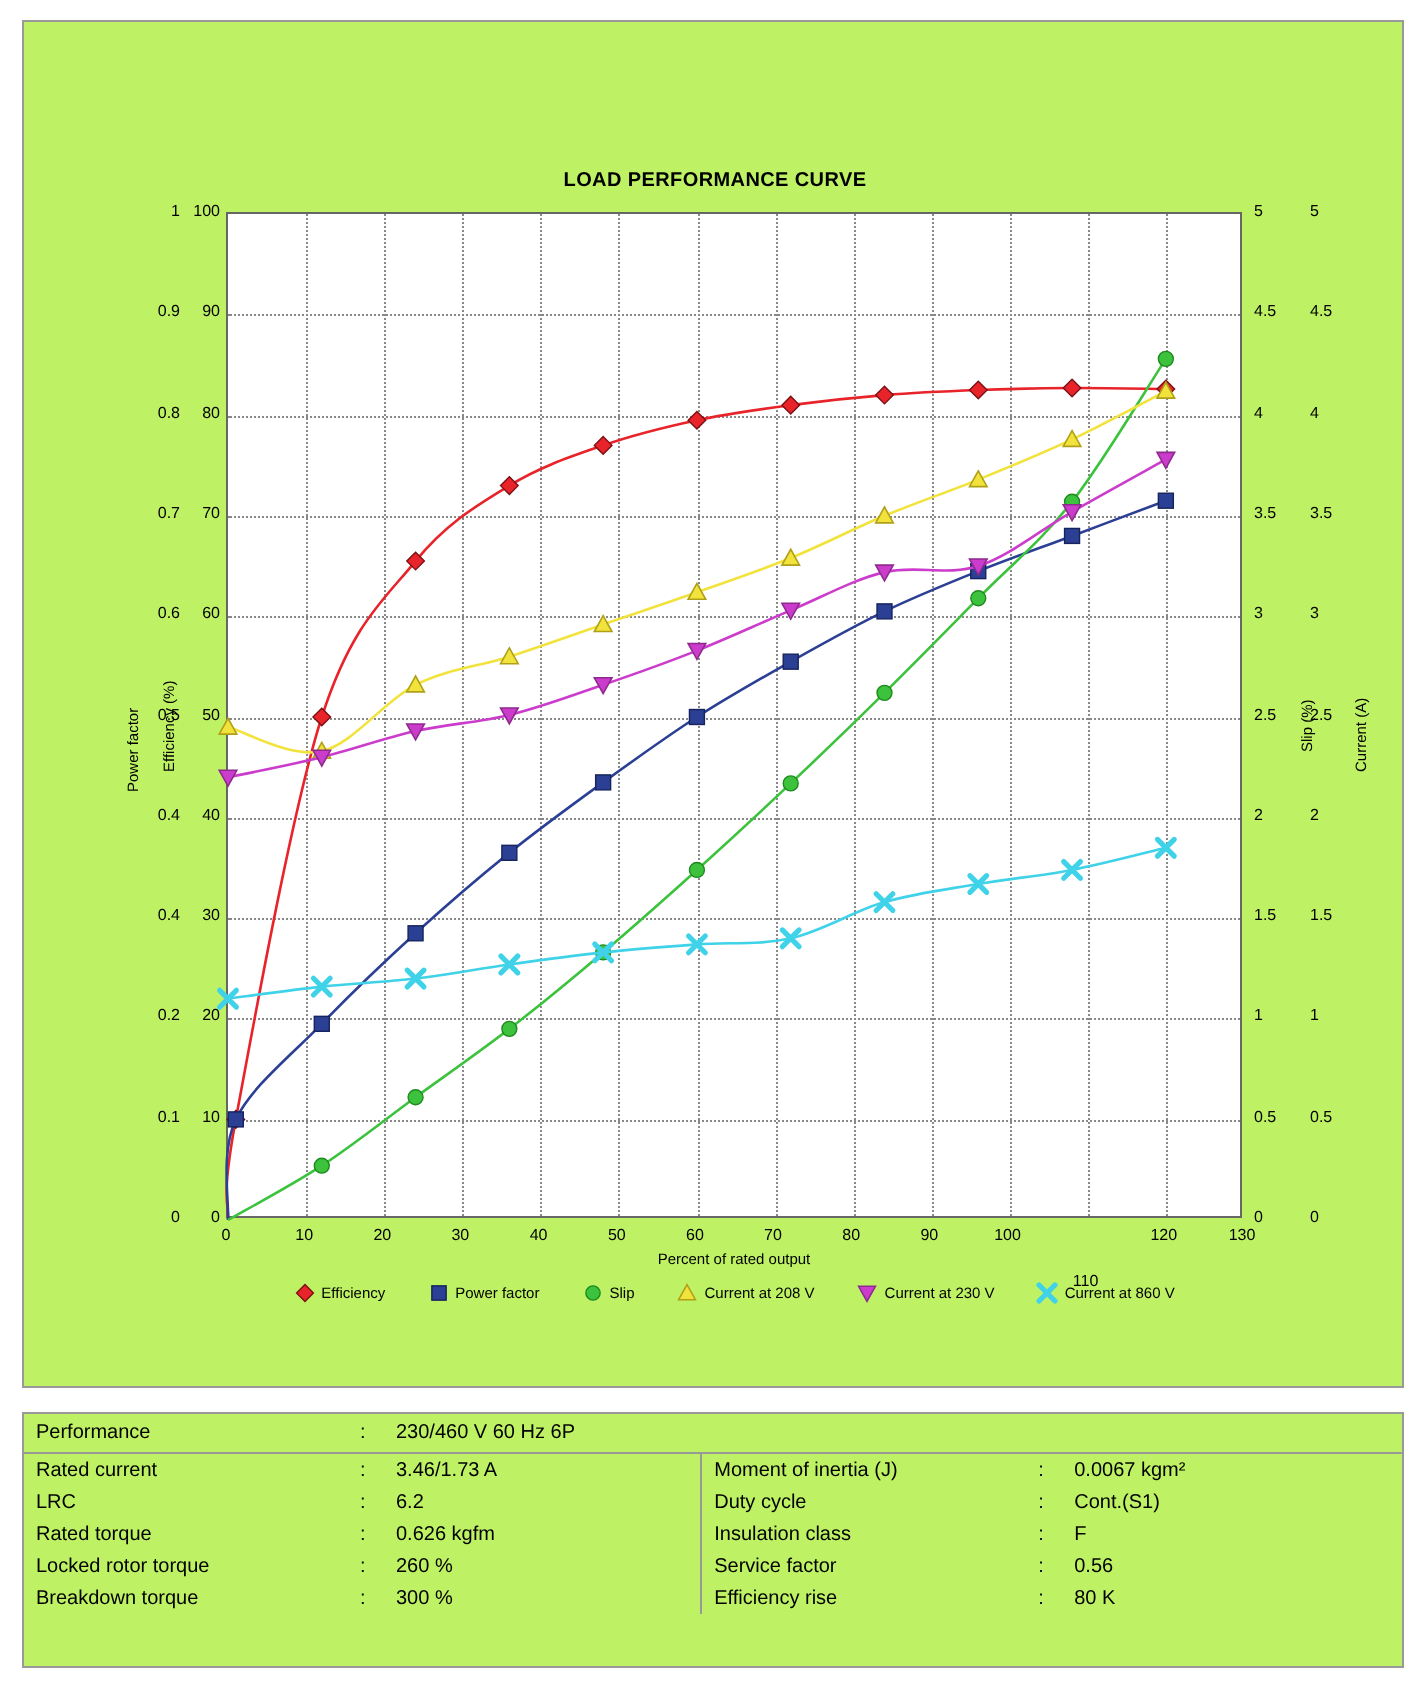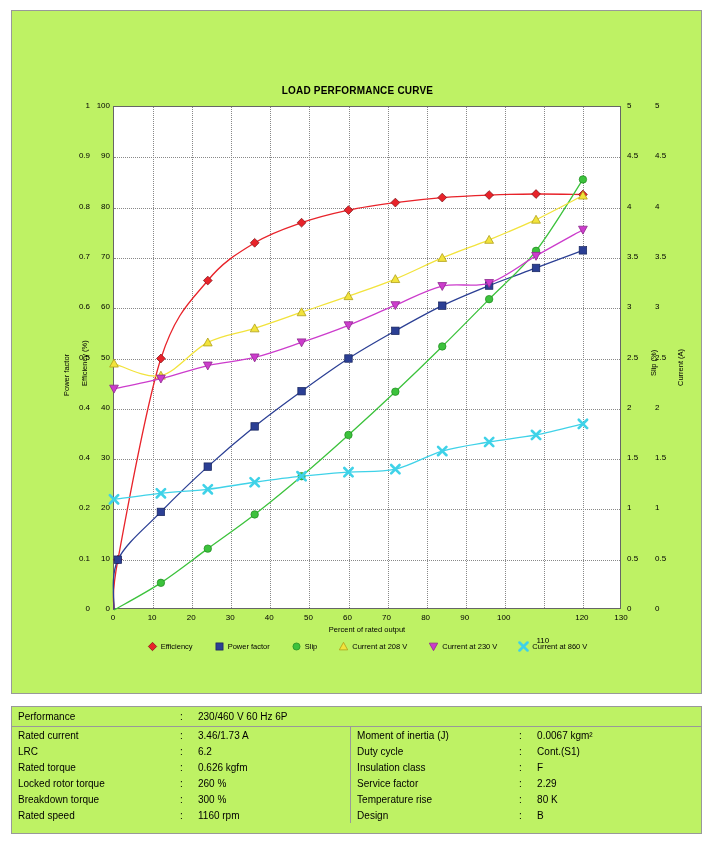--- a/index.html
+++ b/index.html
@@ -484,35 +484,27 @@
             <td class="lab mid-sep">Insulation class</td>
             <td class="colon">:</td>
             <td class="val nowrap">F</td>
           </tr>
           <tr>
             <td class="lab">Locked rotor torque</td>
             <td class="colon">:</td>
             <td class="val nowrap">260 %</td>
             <td class="lab mid-sep">Service factor</td>
             <td class="colon">:</td>
-            <td class="val nowrap">2.29</td>
+            <td class="val nowrap">0.56</td>
           </tr>
           <tr>
             <td class="lab">Breakdown torque</td>
             <td class="colon">:</td>
             <td class="val nowrap">300 %</td>
-            <td class="lab mid-sep">Temperature rise</td>
+            <td class="lab mid-sep">Efficiency rise</td>
             <td class="colon">:</td>
             <td class="val nowrap">80 K</td>
-          </tr>
-          <tr>
-            <td class="lab">Rated speed</td>
-            <td class="colon">:</td>
-            <td class="val nowrap">1160 rpm</td>
-            <td class="lab mid-sep">Design</td>
-            <td class="colon">:</td>
-            <td class="val nowrap">B</td>
           </tr>
         </tbody>
     </table>
   </div>
 
 </div>
 
 </body></html>

